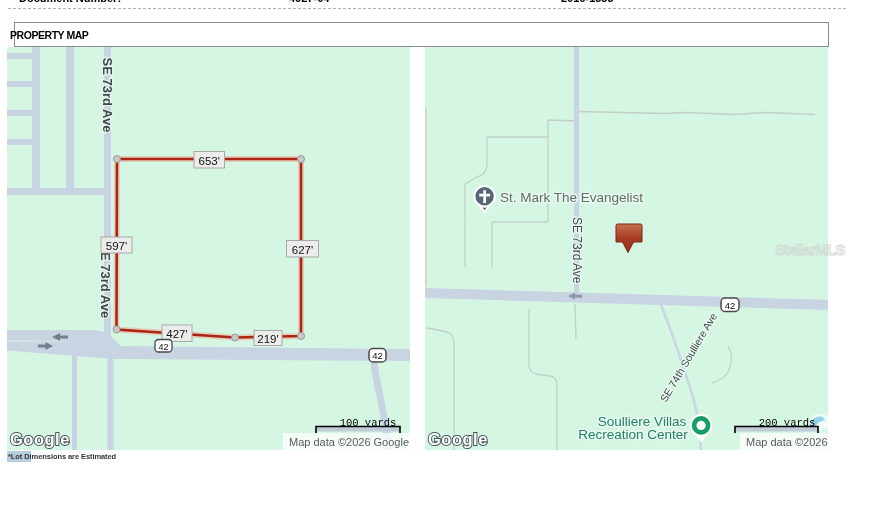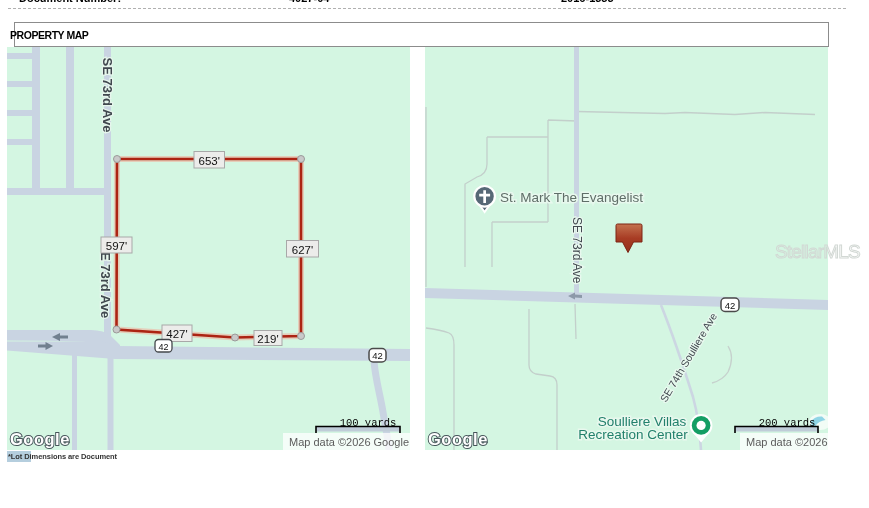--- a/index.html
+++ b/index.html
@@ -199,17 +199,17 @@
   </g>
 
   <rect x="315" y="386" width="88" height="17" fill="#ffffff" opacity="0.75"></rect>
 
   <text x="321" y="399" font-size="11" fill="#5b5b5b" font-family="Liberation Sans, sans-serif">Map data ©2026</text>
 
   <text x="3" y="398" font-size="16.5" font-weight="bold" fill="#ffffff" stroke="#46555a" stroke-width="1.9" paint-order="stroke" font-family="Liberation Sans, sans-serif" letter-spacing="0.5">Google</text>
 </svg>
 </div>
 
-<div class="abs" style="left:775px;top:241px;font-size:19px;font-weight:normal;color:transparent;-webkit-text-stroke:1px #d2d8d4;letter-spacing:-0.8px;">StellarMLS</div>
+<div class="abs" style="left:775px;top:241px;font-size:15px;font-weight:bold;color:transparent;-webkit-text-stroke:1px #d2d8d4;letter-spacing:-0.8px;">StellarMLS</div>
 
 <div class="abs" style="left:7px;top:451px;width:24px;height:11px;background:#b5cede;"></div>
 
-<div class="abs" style="left:8px;top:452px;font-size:7.5px;font-weight:bold;letter-spacing:-0.08px;color:#333;">*Lot Dimensions are Document</div>
+<div class="abs" style="left:8px;top:452px;font-size:7.5px;font-weight:bold;letter-spacing:-0.08px;color:#333;">*Lot Dimensions are Estimated</div>
 
 </body></html>

